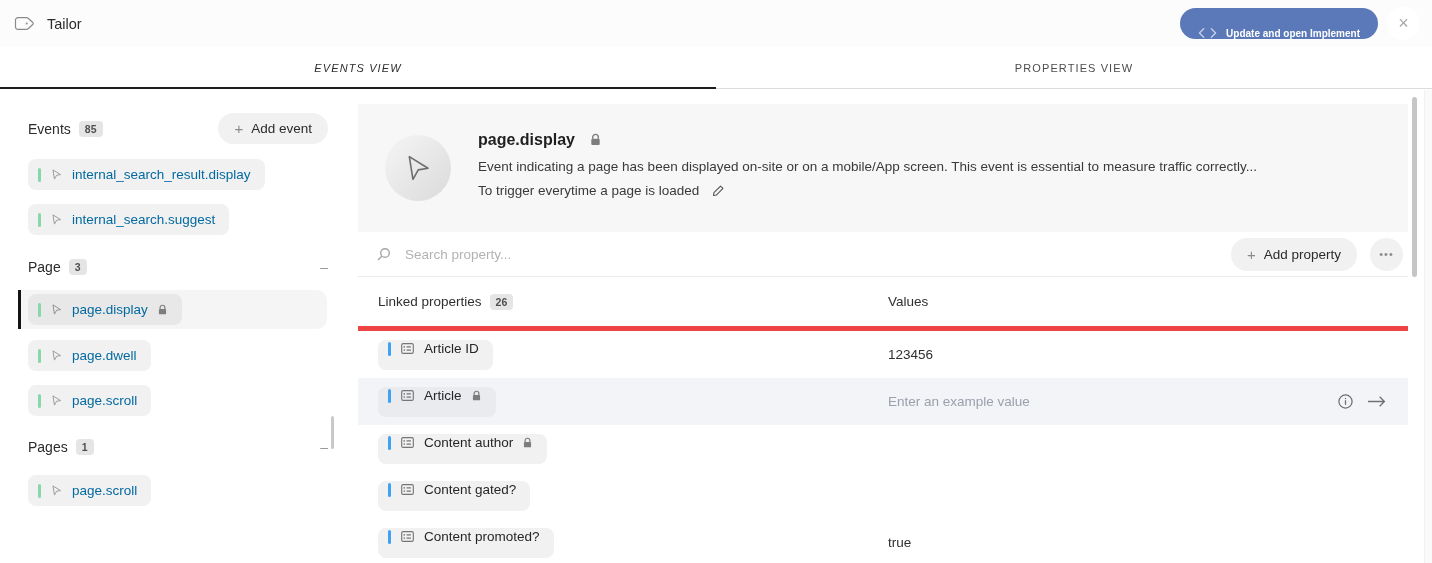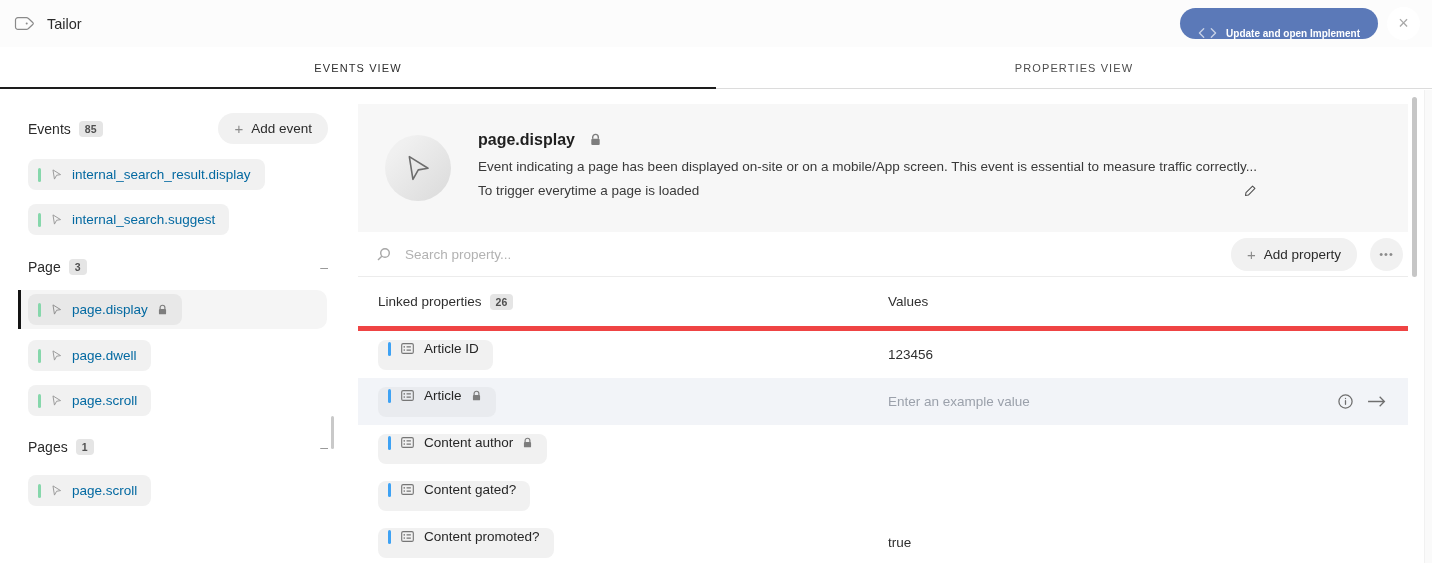--- a/index.html
+++ b/index.html
@@ -20,21 +20,21 @@
   }
   .close-btn {
     width:33px; height:33px; margin-left:9px; border-radius:50%; background:#fff;
     display:flex; align-items:center; justify-content:center; color:#a9a9a9; font-size:18px;
     cursor:pointer; font-weight:300;
   }
   
   .tabs { height:42px; display:flex; }
   .tab { flex:1; position:relative; display:flex; align-items:center; justify-content:center;
          font-size:11px; letter-spacing:1.1px; font-weight:500; cursor:pointer; }
-  .tab.active { color:#2e2e2e; }
+  .tab.active { color:#2e2e2e;font-style:italic; }
   .tab.inactive { color:#4d4d4d; }
   .tab .tab-line { position:absolute; left:0; right:0; bottom:0; }
   .tab.active .tab-line { height:2px; background:#1d1d1d; }
   .tab.inactive .tab-line { height:1px; background:#dcdcdc; }
   
   .body { display:flex; height:474px; position:relative; }
   
   .sidebar { width:358px; flex-shrink:0; padding-top:24px; position:relative; }
   .sb-head { display:flex; align-items:center; margin:0 30px 0 28px; height:31px; }
   .sb-title { font-size:14px; color:#2b2b2b; }
@@ -67,21 +67,21 @@
   .main { flex:1; position:relative; }
   .main-inner { margin-right:24px; }
   .card { margin-top:15px; height:128px; background:#f7f7f7; display:flex; padding-left:27px; }
   .avatar { width:66px; height:66px; border-radius:50%; align-self:center; flex-shrink:0;
             background:linear-gradient(135deg,#f0f0f0 20%,#dadada 100%);
             display:flex; align-items:center; justify-content:center; }
   .card-text { margin-left:27px; padding-top:27px; }
   .title-row { display:flex; align-items:center; gap:14px; }
   .card-title { font-size:16px; font-weight:700; color:#1f1f1f; }
   .card-desc { margin-top:10px; font-size:13.5px; color:#3a3a3a; }
-  .trigger-row { margin-top:9px; display:flex; align-items:center; gap:13px; font-size:13.5px; color:#3a3a3a;justify-content:space-between; }
+  .trigger-row { margin-top:9px; display:flex; align-items:center; gap:13px; font-size:13.5px; color:#3a3a3a; }
   .prop-search-row { height:45px; display:flex; align-items:center; gap:13px;
                      border-bottom:1px solid #ececec; padding:0 5px 0 18px; }
   .more-btn { width:33px; height:33px; border-radius:50%; background:#f1f1f1; border:none; cursor:pointer;
               display:flex; align-items:center; justify-content:center; color:#8a8a8a;
               font-size:11px; letter-spacing:1px; flex-shrink:0; }
   .table-head { height:54px; position:relative; display:flex; align-items:center;
                 border-bottom:5px solid #ef4444; padding-left:20px; font-size:13.5px; color:#2f2f2f; }
   .values-col { position:absolute; left:530px; }
   .prow { height:47px; position:relative; display:flex; align-items:center; padding-left:20px; }
   .prow.highlight { background:#f2f4f8; }

